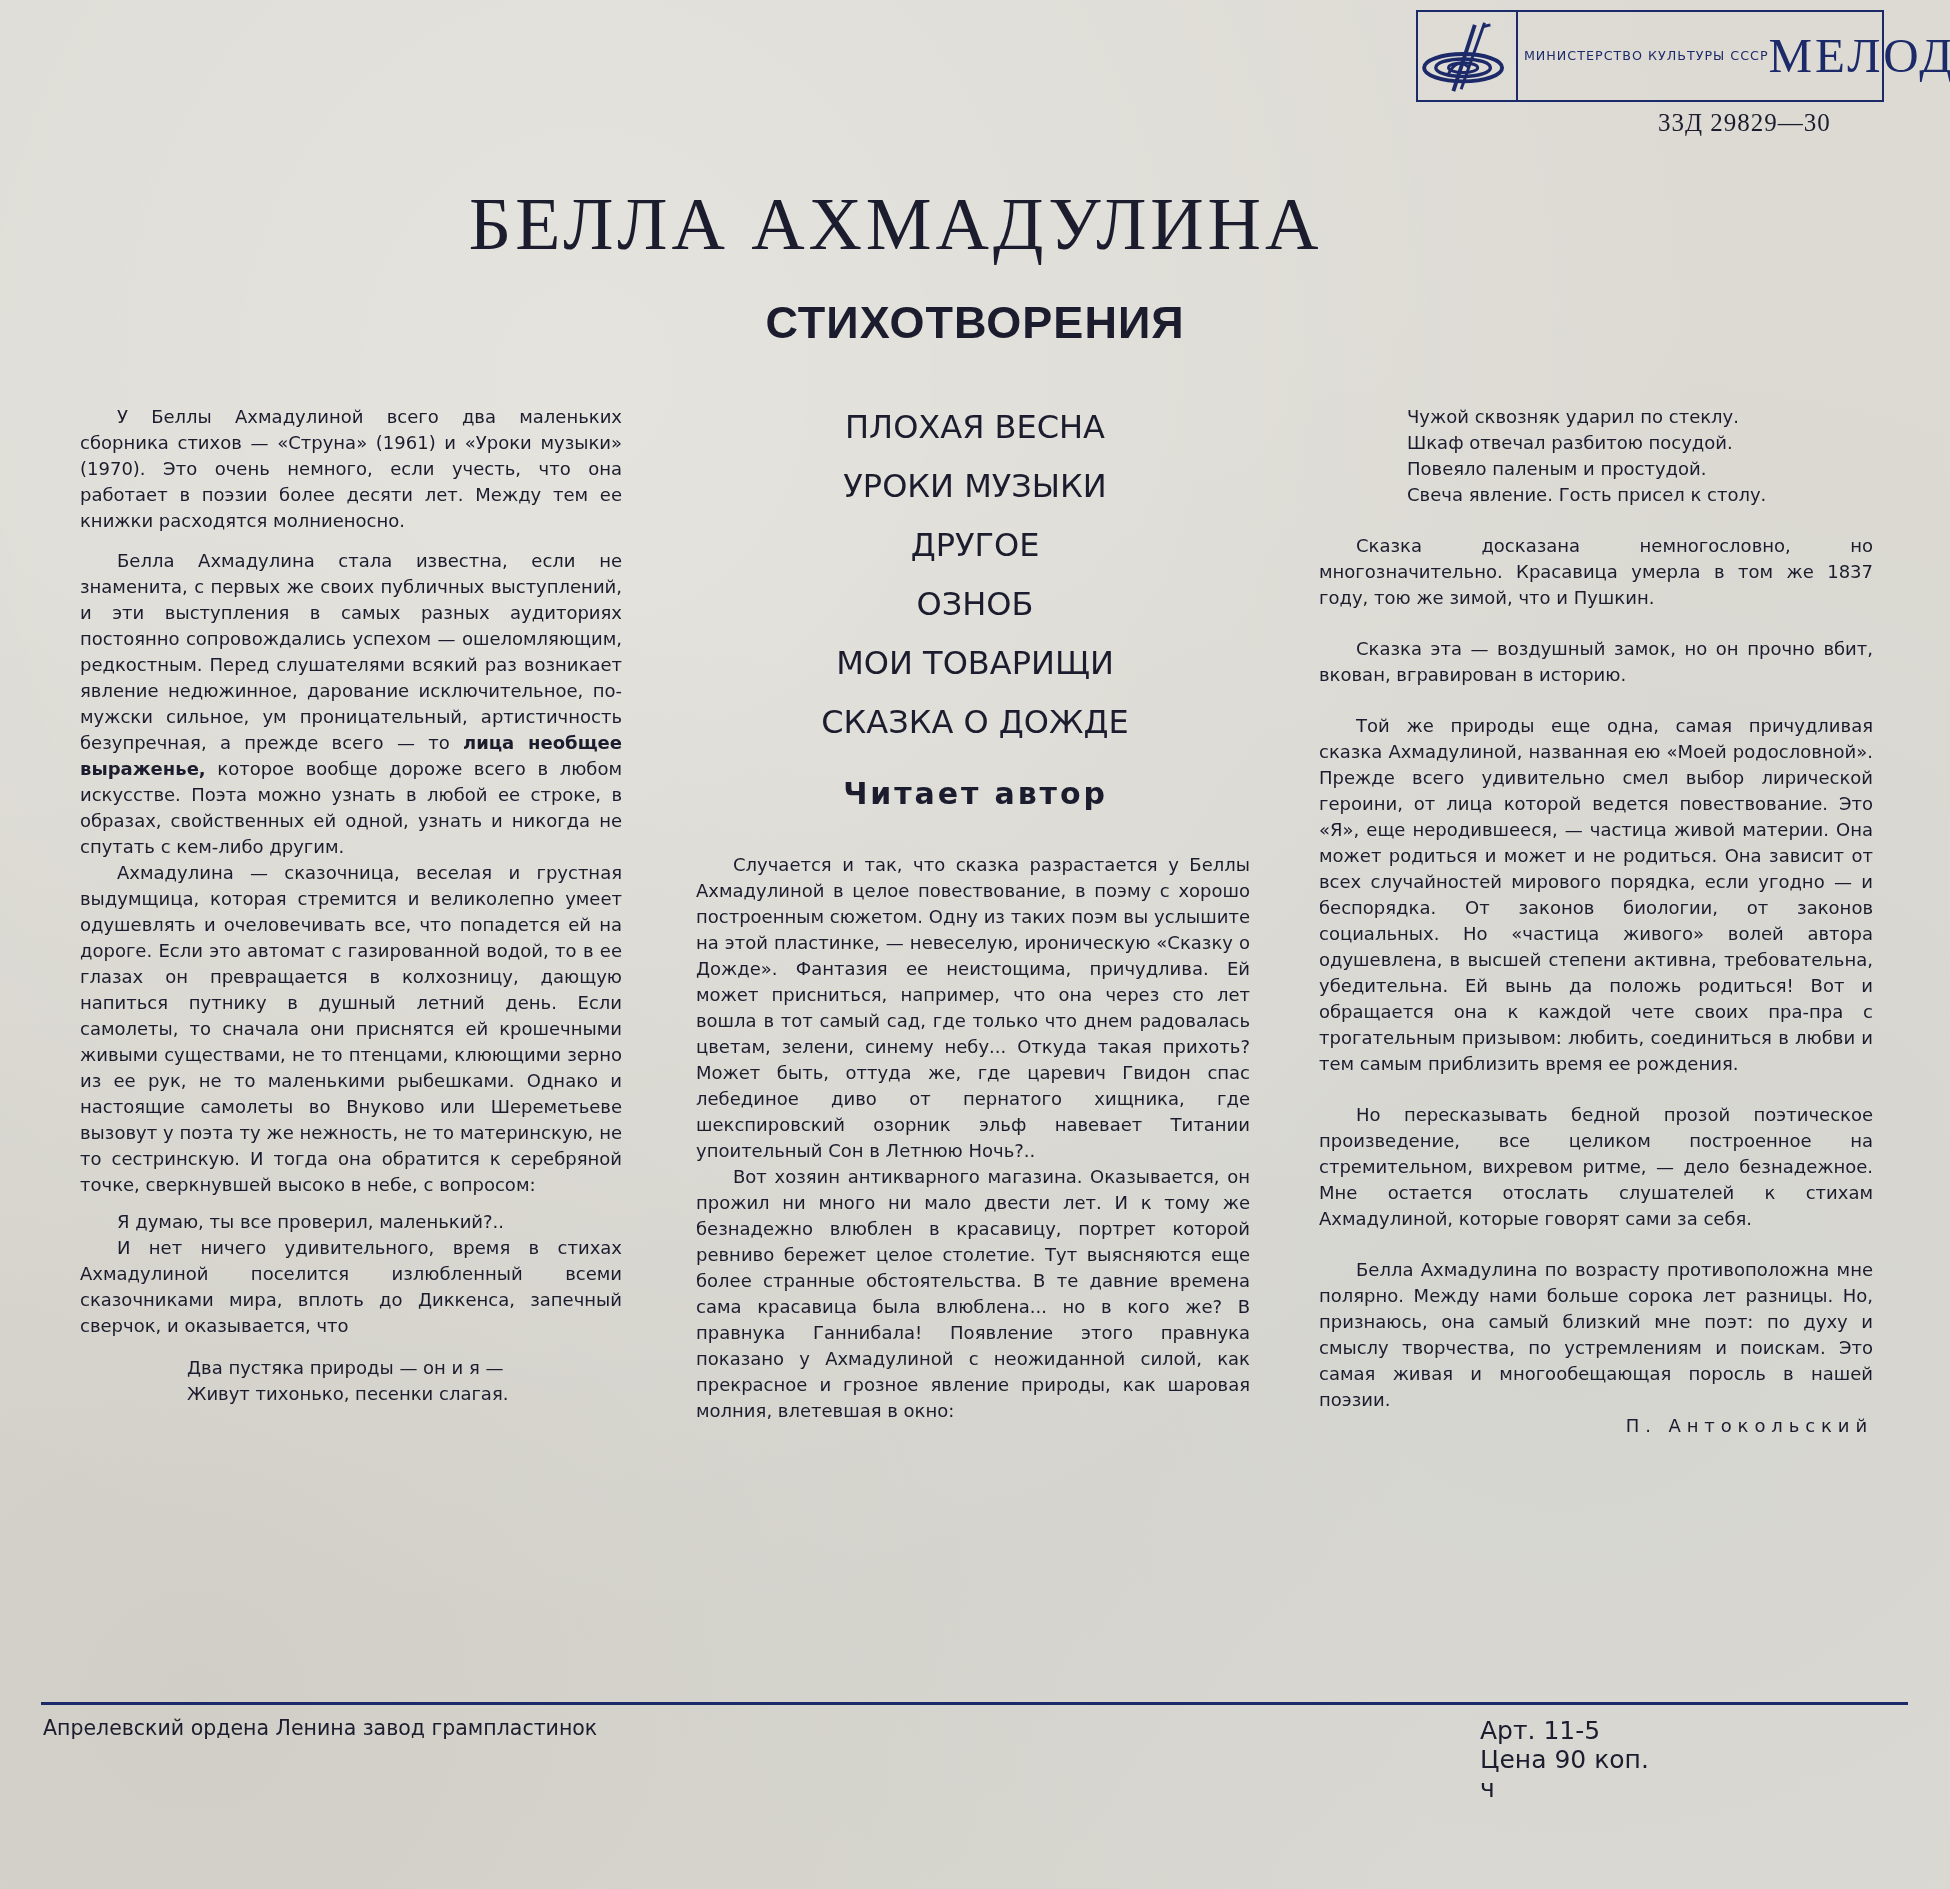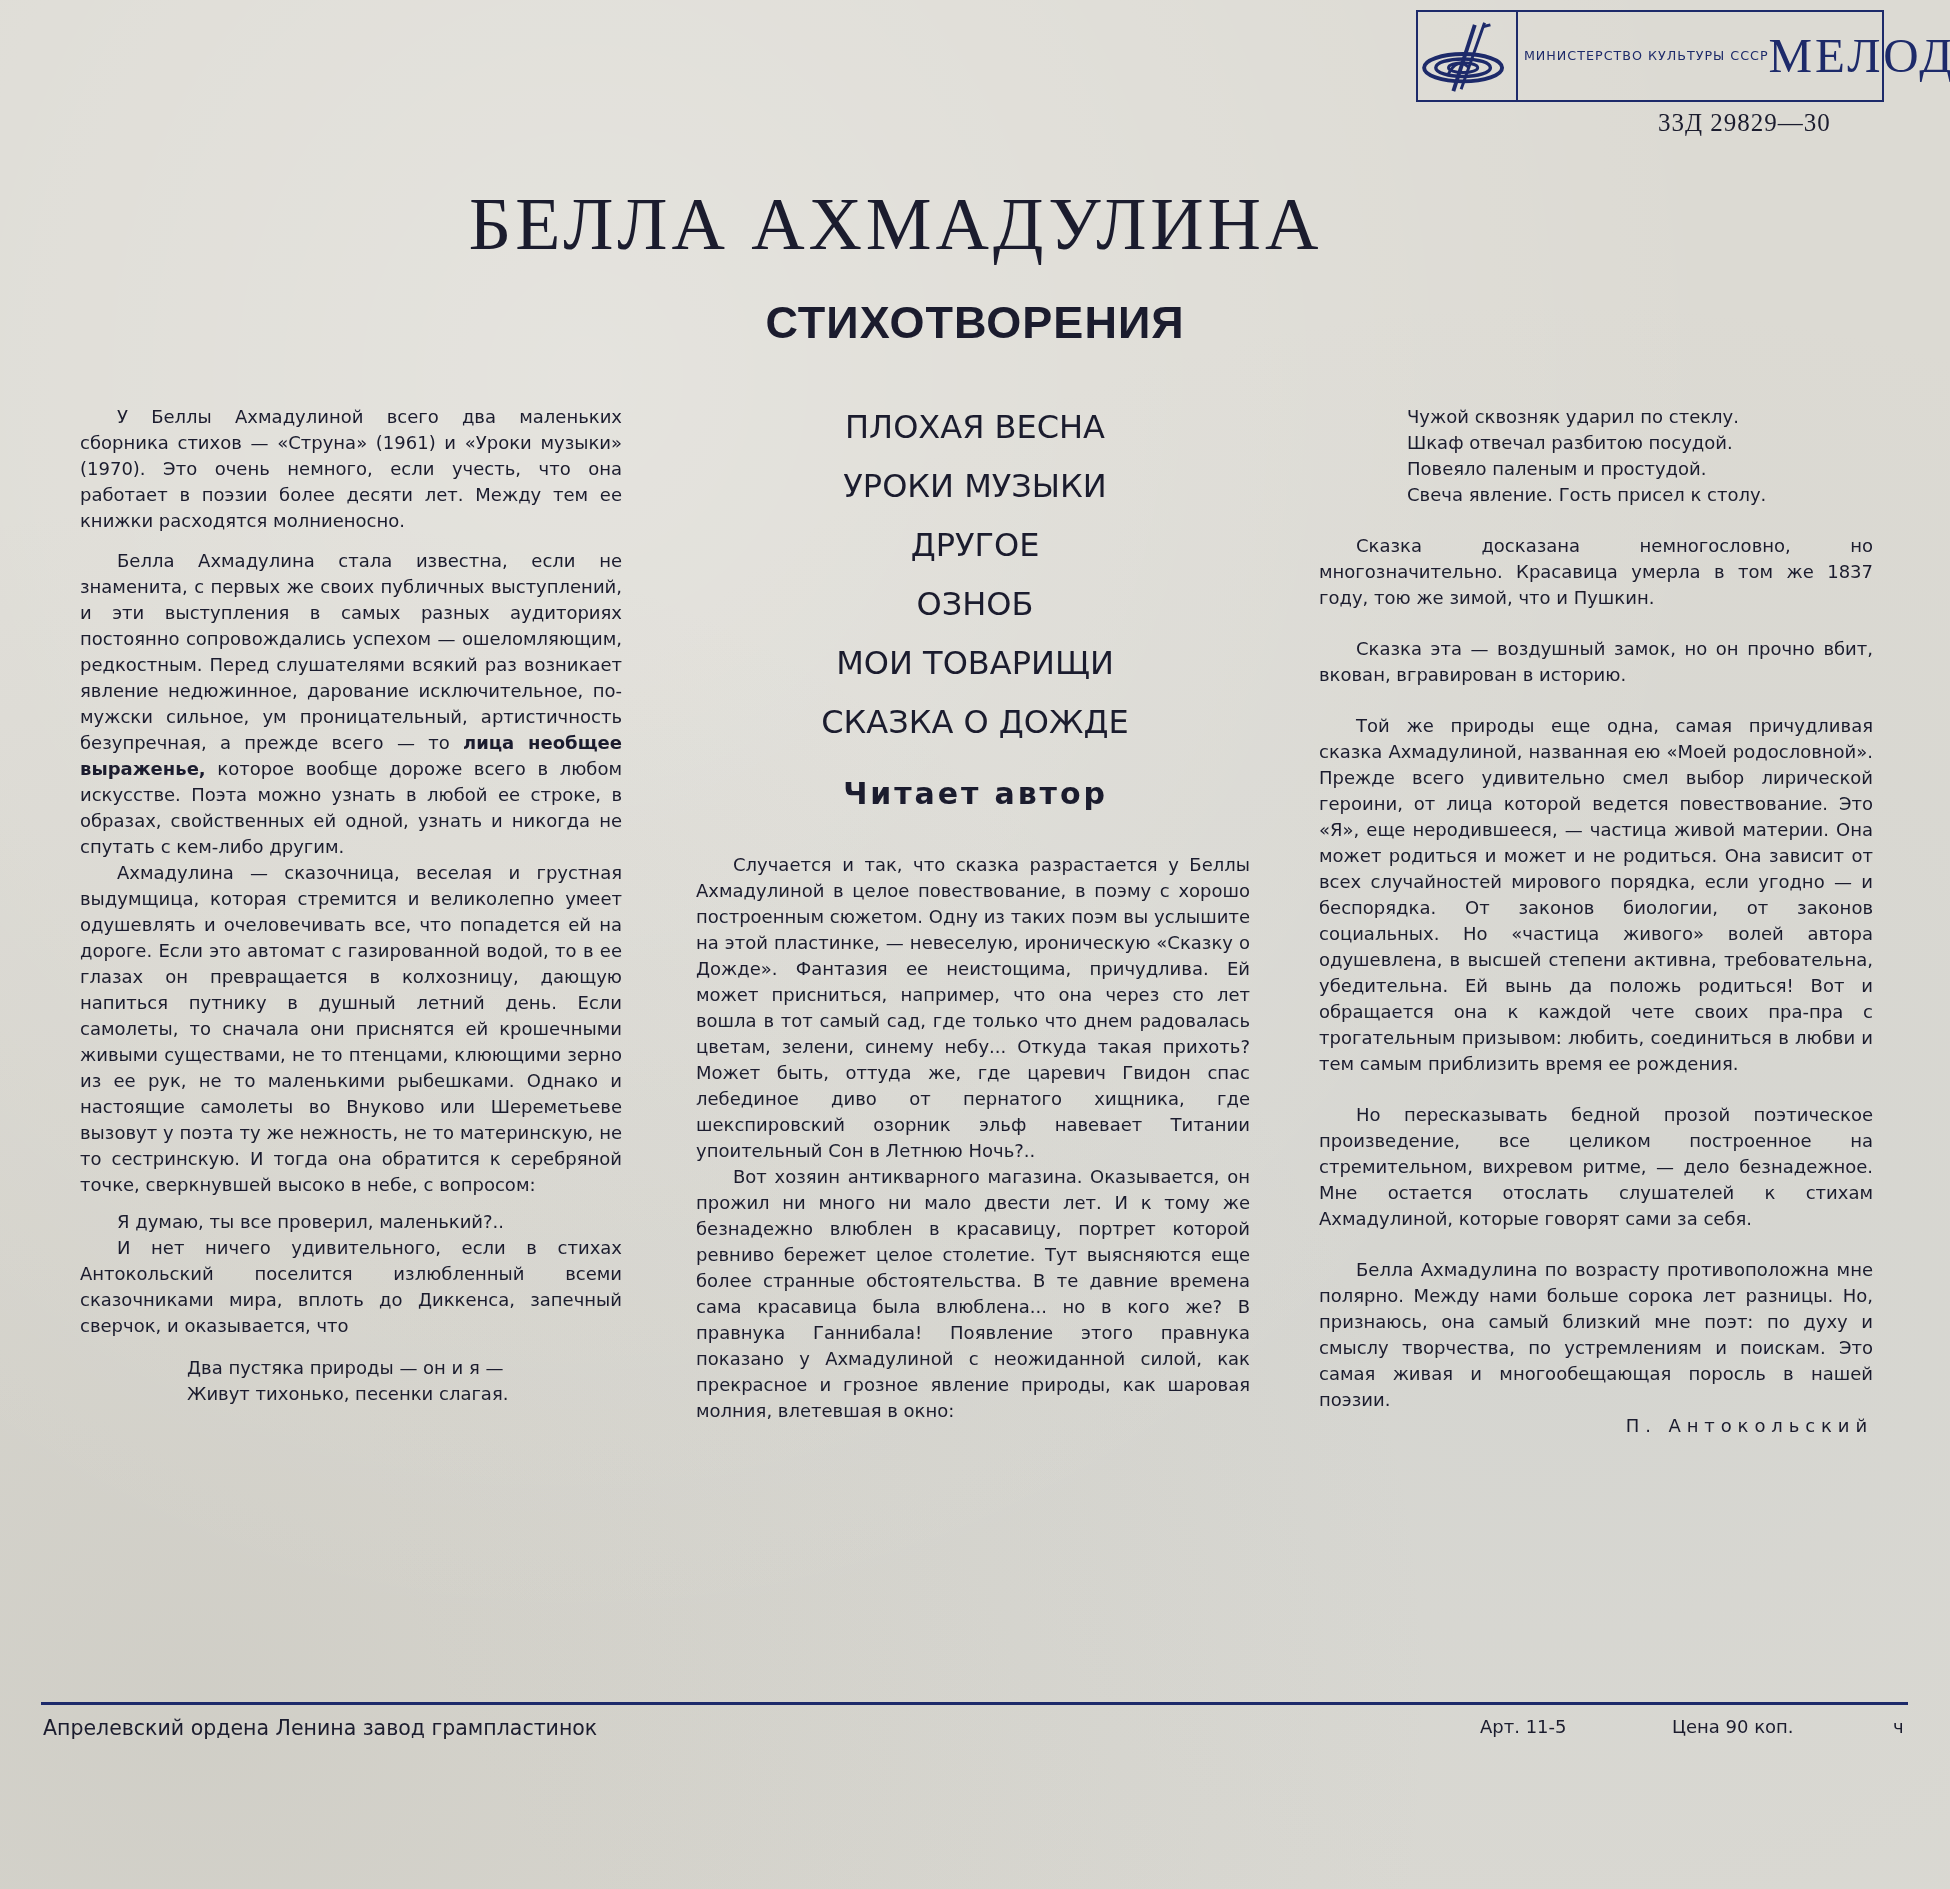--- a/index.html
+++ b/index.html
@@ -53,21 +53,21 @@
   .col-left { left: 80px; top: 404px; width: 542px; }
   .col-mid { left: 696px; top: 852px; width: 554px; }
   .col-right { left: 1319px; top: 404px; width: 554px; }
   .verse-block { text-align: left; padding-left: 88px; }
   .verse-block div { text-indent: 0; white-space: nowrap; }
   .signature { text-align: right; letter-spacing: 5.9px; text-indent: 0; }
 
   
   .rule { left: 41px; top: 1702px; width: 1867px; height: 2.9px; background: #1d2a6a; }
   .footer-left { left: 43px; top: 1716px; font-family: "DejaVu Sans", sans-serif; font-size: 20.5px; }
-  .footer-right { left: 1480px; top: 1716px; font-family: "DejaVu Sans", sans-serif; font-size: 18px; display: flex; gap: 16px; }
+  .footer-right { left: 1480px; top: 1716px; font-family: "DejaVu Sans", sans-serif; font-size: 25px; display: flex; gap: 0; flex-direction: column; }
   .footer-right span { display: inline-block; }
   .art { width: 176px; }
   .price { width: 205px; }
 </style>
 </head>
 <body>
 
 <div class="abs logo-box">
   <div class="logo-emblem">
     <svg width="98" height="78" viewBox="0 0 100 80">
@@ -99,21 +99,21 @@
   <div class="track">МОИ ТОВАРИЩИ</div>
   <div class="track">СКАЗКА О ДОЖДЕ</div>
 </div>
 <div class="abs reader">Читает автор</div>
 
 <div class="abs col col-left">
   <p>У Беллы Ахмадулиной всего два маленьких сборника стихов — «Струна» (1961) и «Уроки музыки» (1970). Это очень немного, если учесть, что она работает в поэзии более десяти лет. Между тем ее книжки расходятся молниеносно.</p>
   <p class="gap"><span>Белла Ахмадулина стала известна, если не знаменита, с первых же своих публичных выступлений, и эти выступления в самых разных аудиториях постоянно сопровождались успехом — ошеломляющим, редкостным. Перед слушателями всякий раз возникает явление недюжинное, дарование исключительное, по-мужски сильное, ум проницательный, артистичность безупречная, а прежде всего — то </span><b>лица необщее выраженье,</b><span> которое вообще дороже всего в любом искусстве. Поэта можно узнать в любой ее строке, в образах, свойственных ей одной, узнать и никогда не спутать с кем-либо другим.</span></p>
   <p>Ахмадулина — сказочница, веселая и грустная выдумщица, которая стремится и великолепно умеет одушевлять и очеловечивать все, что попадется ей на дороге. Если это автомат с газированной водой, то в ее глазах он превращается в колхозницу, дающую напиться путнику в душный летний день. Если самолеты, то сначала они приснятся ей крошечными живыми существами, не то птенцами, клюющими зерно из ее рук, не то маленькими рыбешками. Однако и настоящие самолеты во Внуково или Шереметьеве вызовут у поэта ту же нежность, не то материнскую, не то сестринскую. И тогда она обратится к серебряной точке, сверкнувшей высоко в небе, с вопросом:</p>
   <p class="quote">Я думаю, ты все проверил, маленький?..</p>
-  <p>И нет ничего удивительного, если в стихах Антокольский поселится излюбленный всеми сказочниками мира, вплоть до Диккенса, запечный сверчок, и оказывается, что</p>
+  <p>И нет ничего удивительного, время в стихах Ахмадулиной поселится излюбленный всеми сказочниками мира, вплоть до Диккенса, запечный сверчок, и оказывается, что</p>
   <div class="verse-block" style="padding-left:107px;margin-top:16px;">
     <div>Два пустяка природы — он и я —</div>
     <div>Живут тихонько, песенки слагая.</div>
   </div>
 </div>
 
 <div class="abs col col-mid">
   <p>Случается и так, что сказка разрастается у Беллы Ахмадулиной в целое повествование, в поэму с хорошо построенным сюжетом. Одну из таких поэм вы услышите на этой пластинке, — невеселую, ироническую «Сказку о Дожде». Фантазия ее неистощима, причудлива. Ей может присниться, например, что она через сто лет вошла в тот самый сад, где только что днем радовалась цветам, зелени, синему небу... Откуда такая прихоть? Может быть, оттуда же, где царевич Гвидон спас лебединое диво от пернатого хищника, где шекспировский озорник эльф навевает Титании упоительный Сон в Летнюю Ночь?..</p>
   <p>Вот хозяин антикварного магазина. Оказывается, он прожил ни много ни мало двести лет. И к тому же безнадежно влюблен в красавицу, портрет которой ревниво бережет целое столетие. Тут выясняются еще более странные обстоятельства. В те давние времена сама красавица была влюблена... но в кого же? В правнука Ганнибала! Появление этого правнука показано у Ахмадулиной с неожиданной силой, как прекрасное и грозное явление природы, как шаровая молния, влетевшая в окно:</p>
 </div>

